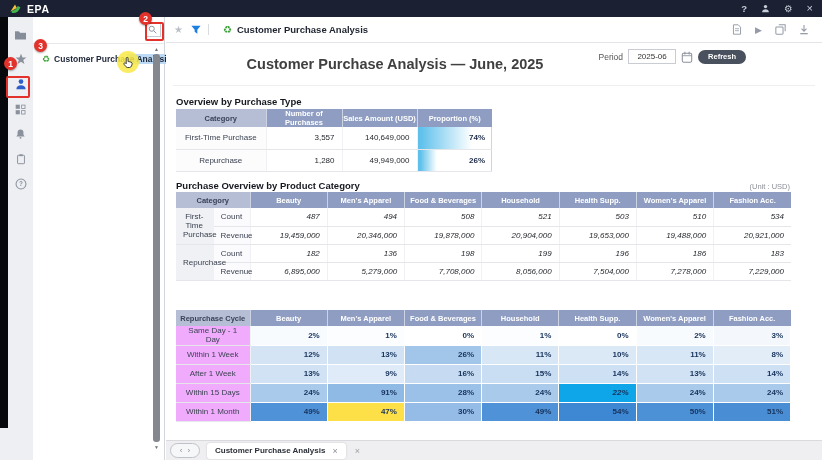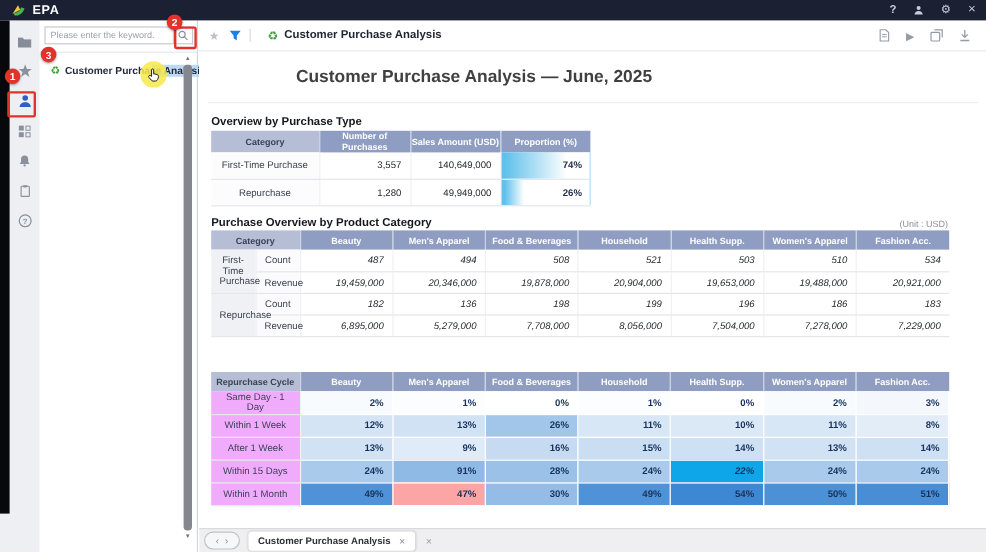--- a/index.html
+++ b/index.html
@@ -137,21 +137,20 @@
             <circle cx="8" cy="8" r="6.6" fill="none" stroke="#8a909c" stroke-width="1.4"></circle>
             <text x="8" y="11" text-anchor="middle" font-size="8.5" font-weight="bold" fill="#8a909c" font-family="Liberation Sans, sans-serif">?</text>
           </svg>
         </div>
     </div>
     <div class="blackstrip"></div>
   </div>
 
   <div class="panel">
     <div class="search-row">
-      <input class="search-input" placeholder="Please enter the keyword." style="">
       <button class="search-btn">
         <svg width="9" height="9" viewBox="0 0 12 12">
             <circle cx="5" cy="5" r="3.4" fill="none" stroke="#8a909c" stroke-width="1.3"></circle>
             <line x1="7.6" y1="7.6" x2="11" y2="11" stroke="#8a909c" stroke-width="1.3"></line>
           </svg>
       </button>
     </div>
     <div class="tree-row">
       <span class="crumb-recycle" style="margin-left:0;font-size:9px;">♻</span>
       <span class="tree-label">Customer Purchase Analysis</span>
@@ -186,20 +185,33 @@
           </svg>
         <svg width="10" height="11" viewBox="0 0 12 13">
             <path d="M6 1v7M3 5.5 6 8.5 9 5.5" fill="none" stroke="#949aa6" stroke-width="1.3"></path>
             <line x1="1.5" y1="11.5" x2="10.5" y2="11.5" stroke="#949aa6" stroke-width="1.5"></line>
           </svg>
       </div>
     </div>
 
     <div class="content">
       <div class="report-title">Customer Purchase Analysis — June, 2025</div>
+      <div class="period">
+        <span>Period</span>
+        <input class="period-input" value="2025-06" style="">
+        <button class="cal-btn">
+          <svg width="12" height="12" viewBox="0 0 14 14">
+              <rect x="1.5" y="2.5" width="11" height="10.5" rx="1.5" fill="none" stroke="#8a909c" stroke-width="1.2"></rect>
+              <line x1="4.5" y1="1" x2="4.5" y2="4" stroke="#8a909c" stroke-width="1.2"></line>
+              <line x1="9.5" y1="1" x2="9.5" y2="4" stroke="#8a909c" stroke-width="1.2"></line>
+              <line x1="1.5" y1="5.5" x2="12.5" y2="5.5" stroke="#8a909c"></line>
+            </svg>
+        </button>
+        <button class="refresh">Refresh</button>
+      </div>
       <div class="hdr-divider"></div>
 
       <div class="sec-title" style="top:53px;">Overview by Purchase Type</div>
       <table id="t1" style="top:66px;width:316px;">
         <colgroup>
             <col style="width:90px">
             <col style="width:76px">
             <col style="width:75px">
             <col style="width:75px">
           </colgroup>
@@ -359,21 +371,21 @@
               <td class="heat" style="background: rgb(144, 186, 230);">91%</td>
               <td class="heat" style="background: rgb(155, 193, 232);">28%</td>
               <td class="heat" style="background: rgb(169, 202, 235);">24%</td>
               <td class="heat" style="background: #0ea5e9; font-style: italic;">22%</td>
               <td class="heat" style="background: rgb(169, 202, 235);">24%</td>
               <td class="heat" style="background: rgb(169, 202, 235);">24%</td>
             </tr>
             <tr>
               <td class="label">Within 1 Month</td>
               <td class="heat" style="background: rgb(80, 146, 215);">49%</td>
-              <td class="heat" style="background: #fca5a5; margin-top: 43px;">47%</td>
+              <td class="heat" style="background: #fde047; margin-top: 43px;">47%</td>
               <td class="heat" style="background: rgb(148, 188, 231);">30%</td>
               <td class="heat" style="background: rgb(80, 146, 215);">49%</td>
               <td class="heat" style="background: rgb(62, 135, 211);">54%</td>
               <td class="heat" style="background: rgb(76, 144, 214);">50%</td>
               <td class="heat" style="background: rgb(73, 142, 213);">51%</td>
             </tr>
           </tbody>
       </table>
     </div>
 

